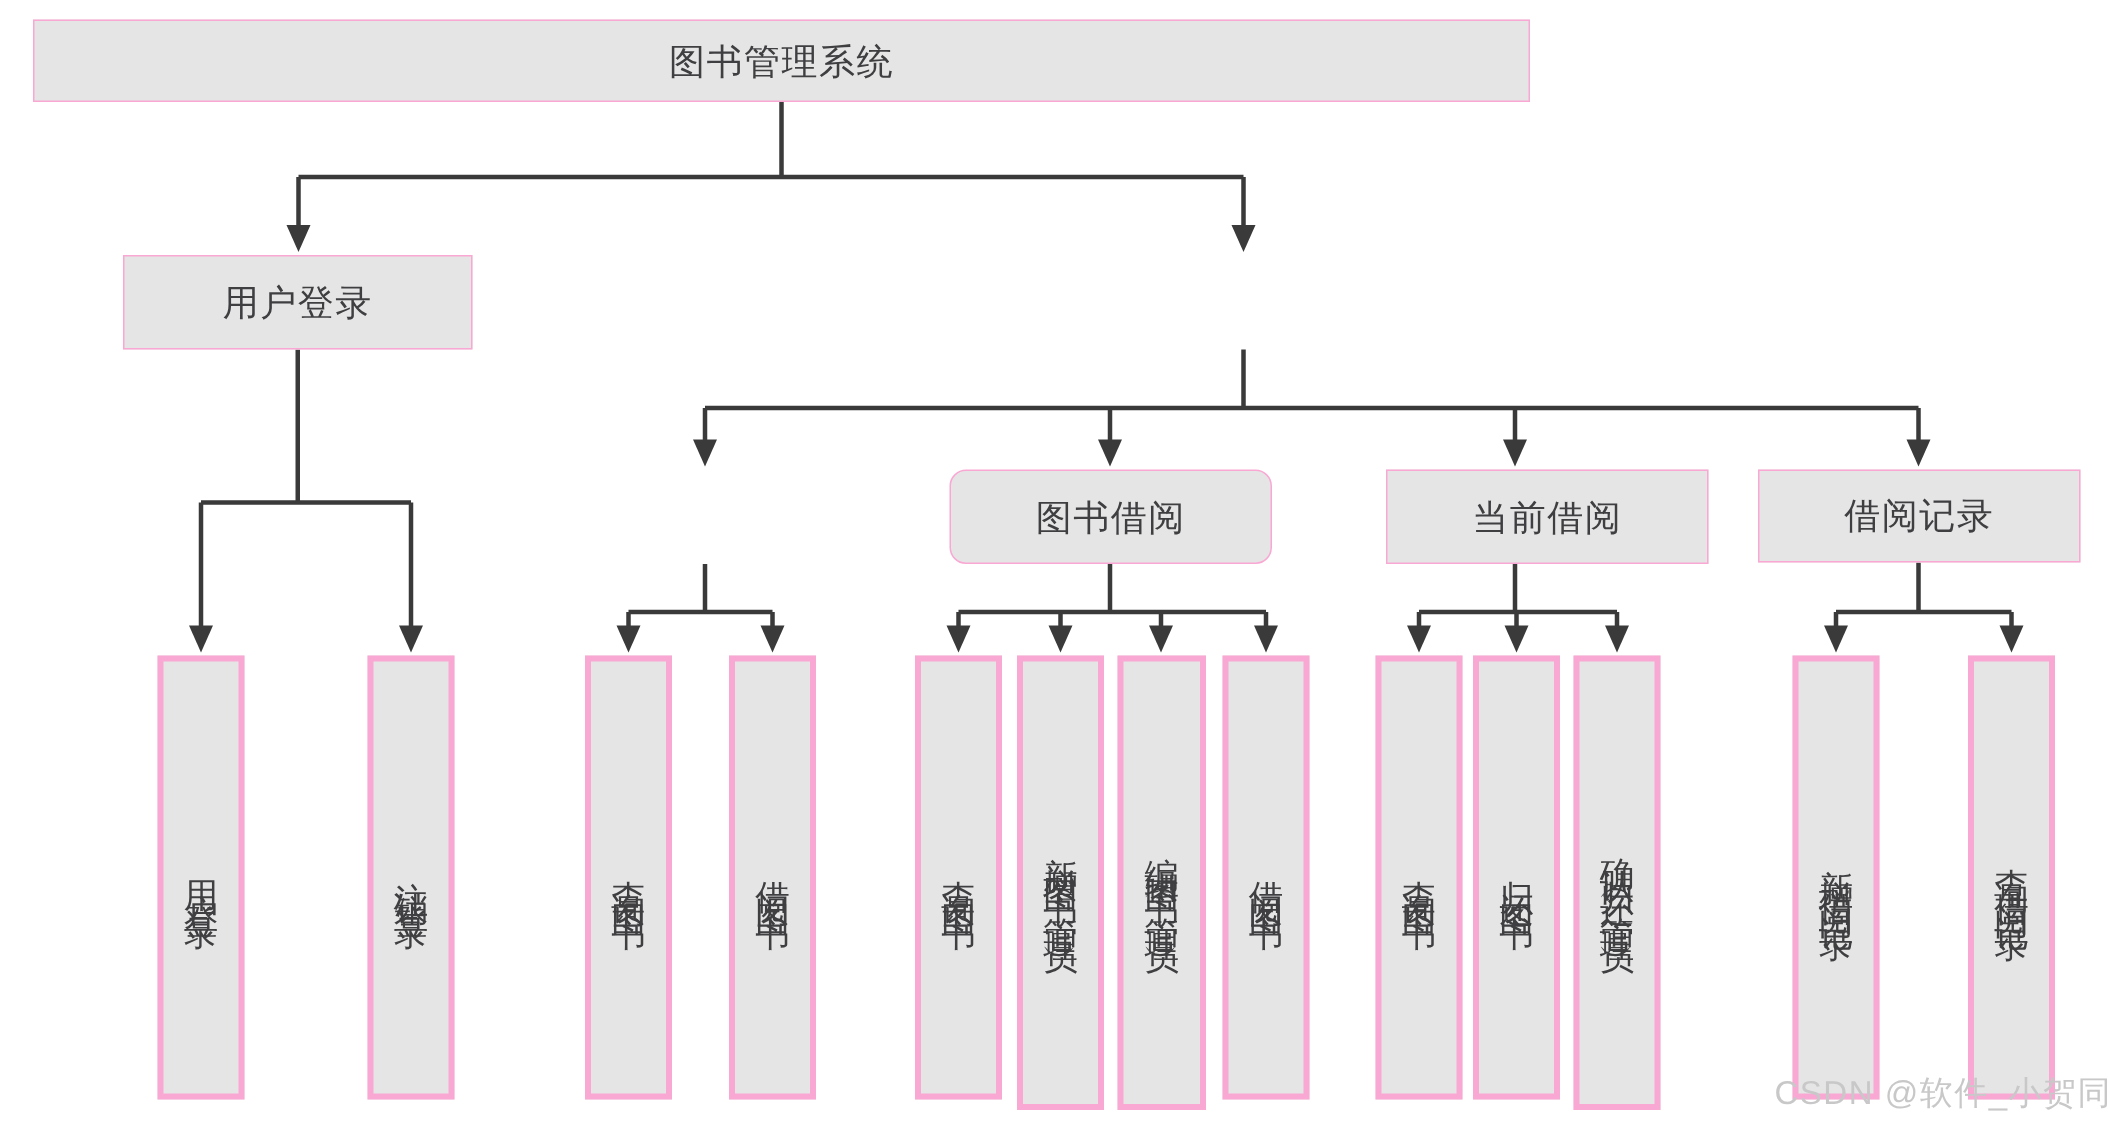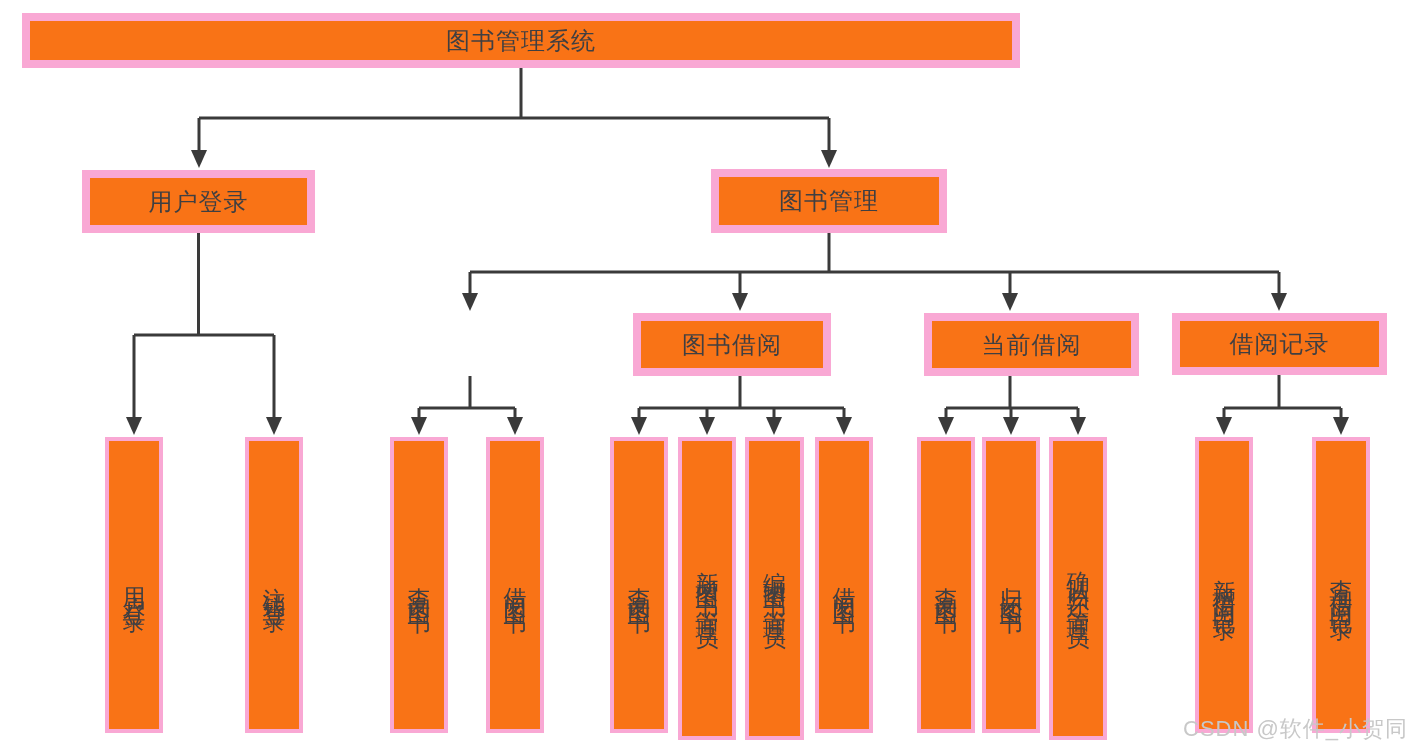--- a/index.html
+++ b/index.html
@@ -7,22 +7,22 @@
     position:relative;
     width:1405px;height:747px;
     background:#ffffff;
     font-family:"Liberation Sans","DejaVu Sans",sans-serif;
     overflow:hidden;
   }
   #wires{position:absolute;left:0;top:0;width:1405px;height:747px;}
   .node{
     position:absolute;
     box-sizing:border-box;
-    border:8px solid #f9a8d4;
-    background:#f97316;
+    border:1px solid #f9a8d4;
+    background:#e5e5e5;
     color:#3f3f42;
     display:flex;align-items:center;justify-content:center;
   }
   .hbox{font-size:24px;letter-spacing:1px;}
   .vbox{
     border-width:4px;
     writing-mode:vertical-rl;
     text-orientation:mixed;
     font-size:23px;
     letter-spacing:8px;
@@ -79,23 +79,22 @@
       <polygon points="1003,417 1019,417 1011,435"></polygon>
       <polygon points="1070,417 1086,417 1078,435"></polygon>
       <polygon points="1216,417 1232,417 1224,435"></polygon>
       <polygon points="1333,417 1349,417 1341,435"></polygon>
     </g>
   </svg>
 
   <div class="node hbox" style="left:22px;top:13px;width:998px;height:55px;">图书管理系统</div>
 
   <div class="node hbox" style="left:82px;top:170px;width:233px;height:63px;">用户登录</div>
-  <div class="node hbox" style="left:711px;top:169px;width:236px;height:64px;">图书管理</div>
 
-  <div class="node hbox" style="left:633px;top:313px;width:198px;height:63px;">图书借阅</div>
+  <div class="node hbox" style="left:633px;top:313px;width:215px;height:63px;border-radius:11px;">图书借阅</div>
   <div class="node hbox" style="left:903px;top:313px;width:215px;height:63px;margin-left:21px;">当前借阅</div>
   <div class="node hbox" style="left:1172px;top:313px;width:215px;height:62px;">借阅记录</div>
 
   <div class="node vbox" style="left:105px;top:437px;width:58px;height:296px;">用户登录</div>
   <div class="node vbox" style="left:245px;top:437px;width:58px;height:296px;">注销登录</div>
 
   <div class="node vbox" style="left:390px;top:437px;width:58px;height:296px;">查询图书</div>
   <div class="node vbox" style="left:486px;top:437px;width:58px;height:296px;">借阅图书</div>
 
   <div class="node vbox" style="left:610px;top:437px;width:58px;height:296px;">查询图书</div>

